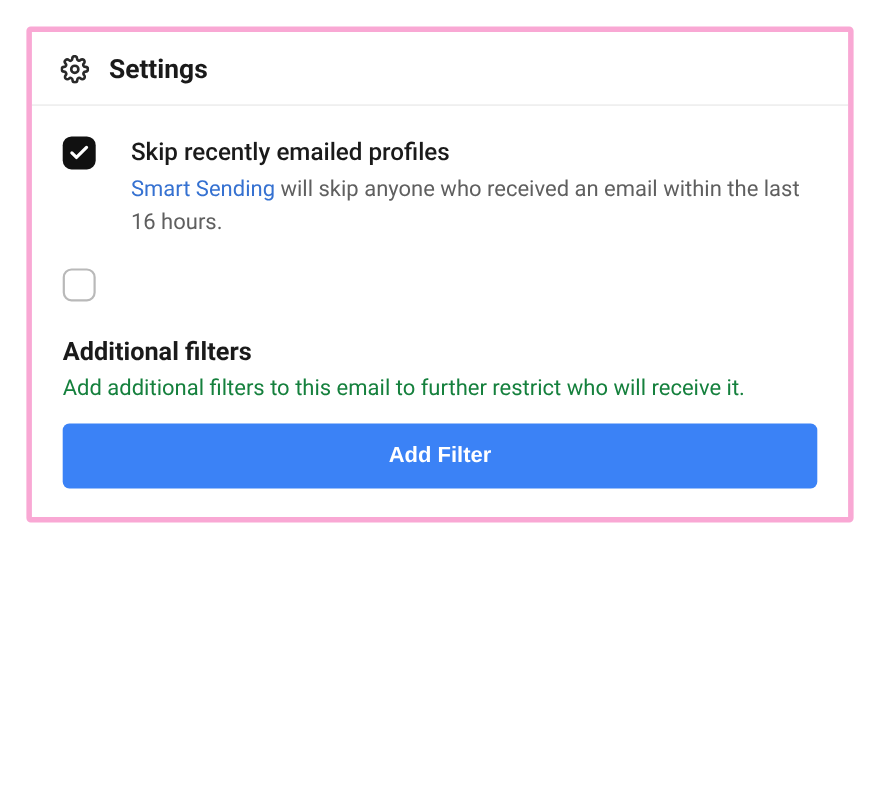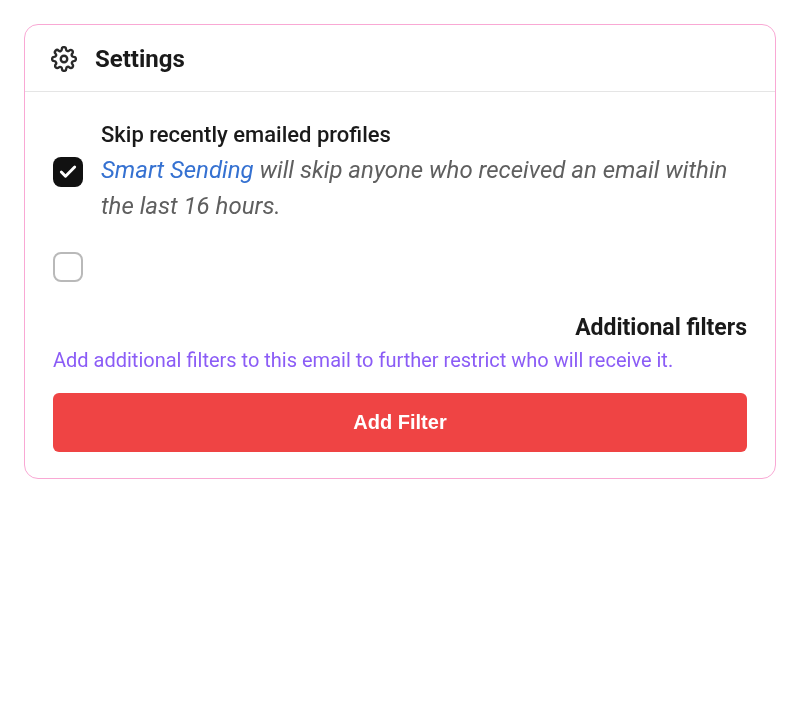--- a/index.html
+++ b/index.html
@@ -7,22 +7,22 @@
       margin: 0;
       padding: 0;
     }
     body {
       font-family: -apple-system, BlinkMacSystemFont, "Segoe UI", Roboto, Helvetica, Arial, sans-serif;
       background: #ffffff;
       padding: 24px;
       width: 800px;
     }
     .card {
-      border: 1px solid #f9a8d4;
-      border-radius: 14px;
+      border: 5px solid #f9a8d4;
+      border-radius: 4px;
       overflow: hidden;
       background: #fff;
     }
     .card-header {
       display: flex;
       align-items: center;
       padding: 20px 26px 18px 26px;
       border-bottom: 1px solid #e5e5e5;
       gap: 18px;
     }
@@ -32,22 +32,22 @@
     .card-title {
       font-size: 24px;
       font-weight: 700;
       color: #1a1a1a;
     }
     .card-body {
       padding: 28px 28px 26px 28px;
     }
     .option-row {
       display: flex;
-      align-items: center;
-      gap: 18px;
+      align-items: flex-start;
+      gap: 32px;
       margin-bottom: 28px;
     }
     .checkbox {
       flex: 0 0 auto;
       width: 30px;
       height: 30px;
       border-radius: 8px;
       display: flex;
       align-items: center;
       justify-content: center;
@@ -69,48 +69,46 @@
       min-width: 0;
     }
     .option-label {
       font-size: 22px;
       font-weight: 500;
       color: #1a1a1a;
       line-height: 1.35;
       margin-bottom: 2px;
     }
     .option-desc {
-      font-size: 24px;
+      font-size: 20px;
       color: #5f5f5f;
       line-height: 1.5;
-      font-style: italic;
     }
     .link {
       color: #3571d1;
       text-decoration: none;
       cursor: pointer;
     }
     .section-heading {
       font-size: 23px;
       font-weight: 700;
       color: #1a1a1a;
       margin-top: 32px;
       margin-bottom: 4px;
-      text-align: right;
     }
     .section-sub {
       font-size: 20px;
-      color: #8b5cf6;
+      color: #15803d;
       line-height: 1.5;
       margin-bottom: 18px;
     }
     .btn {
       display: block;
       width: 100%;
-      background: #ef4444;
+      background: #3b82f6;
       color: #ffffff;
       border: none;
       border-radius: 6px;
       padding: 18px 0;
       font-size: 20px;
       font-weight: 600;
       cursor: pointer;
       text-align: center;
     }
   </style>

